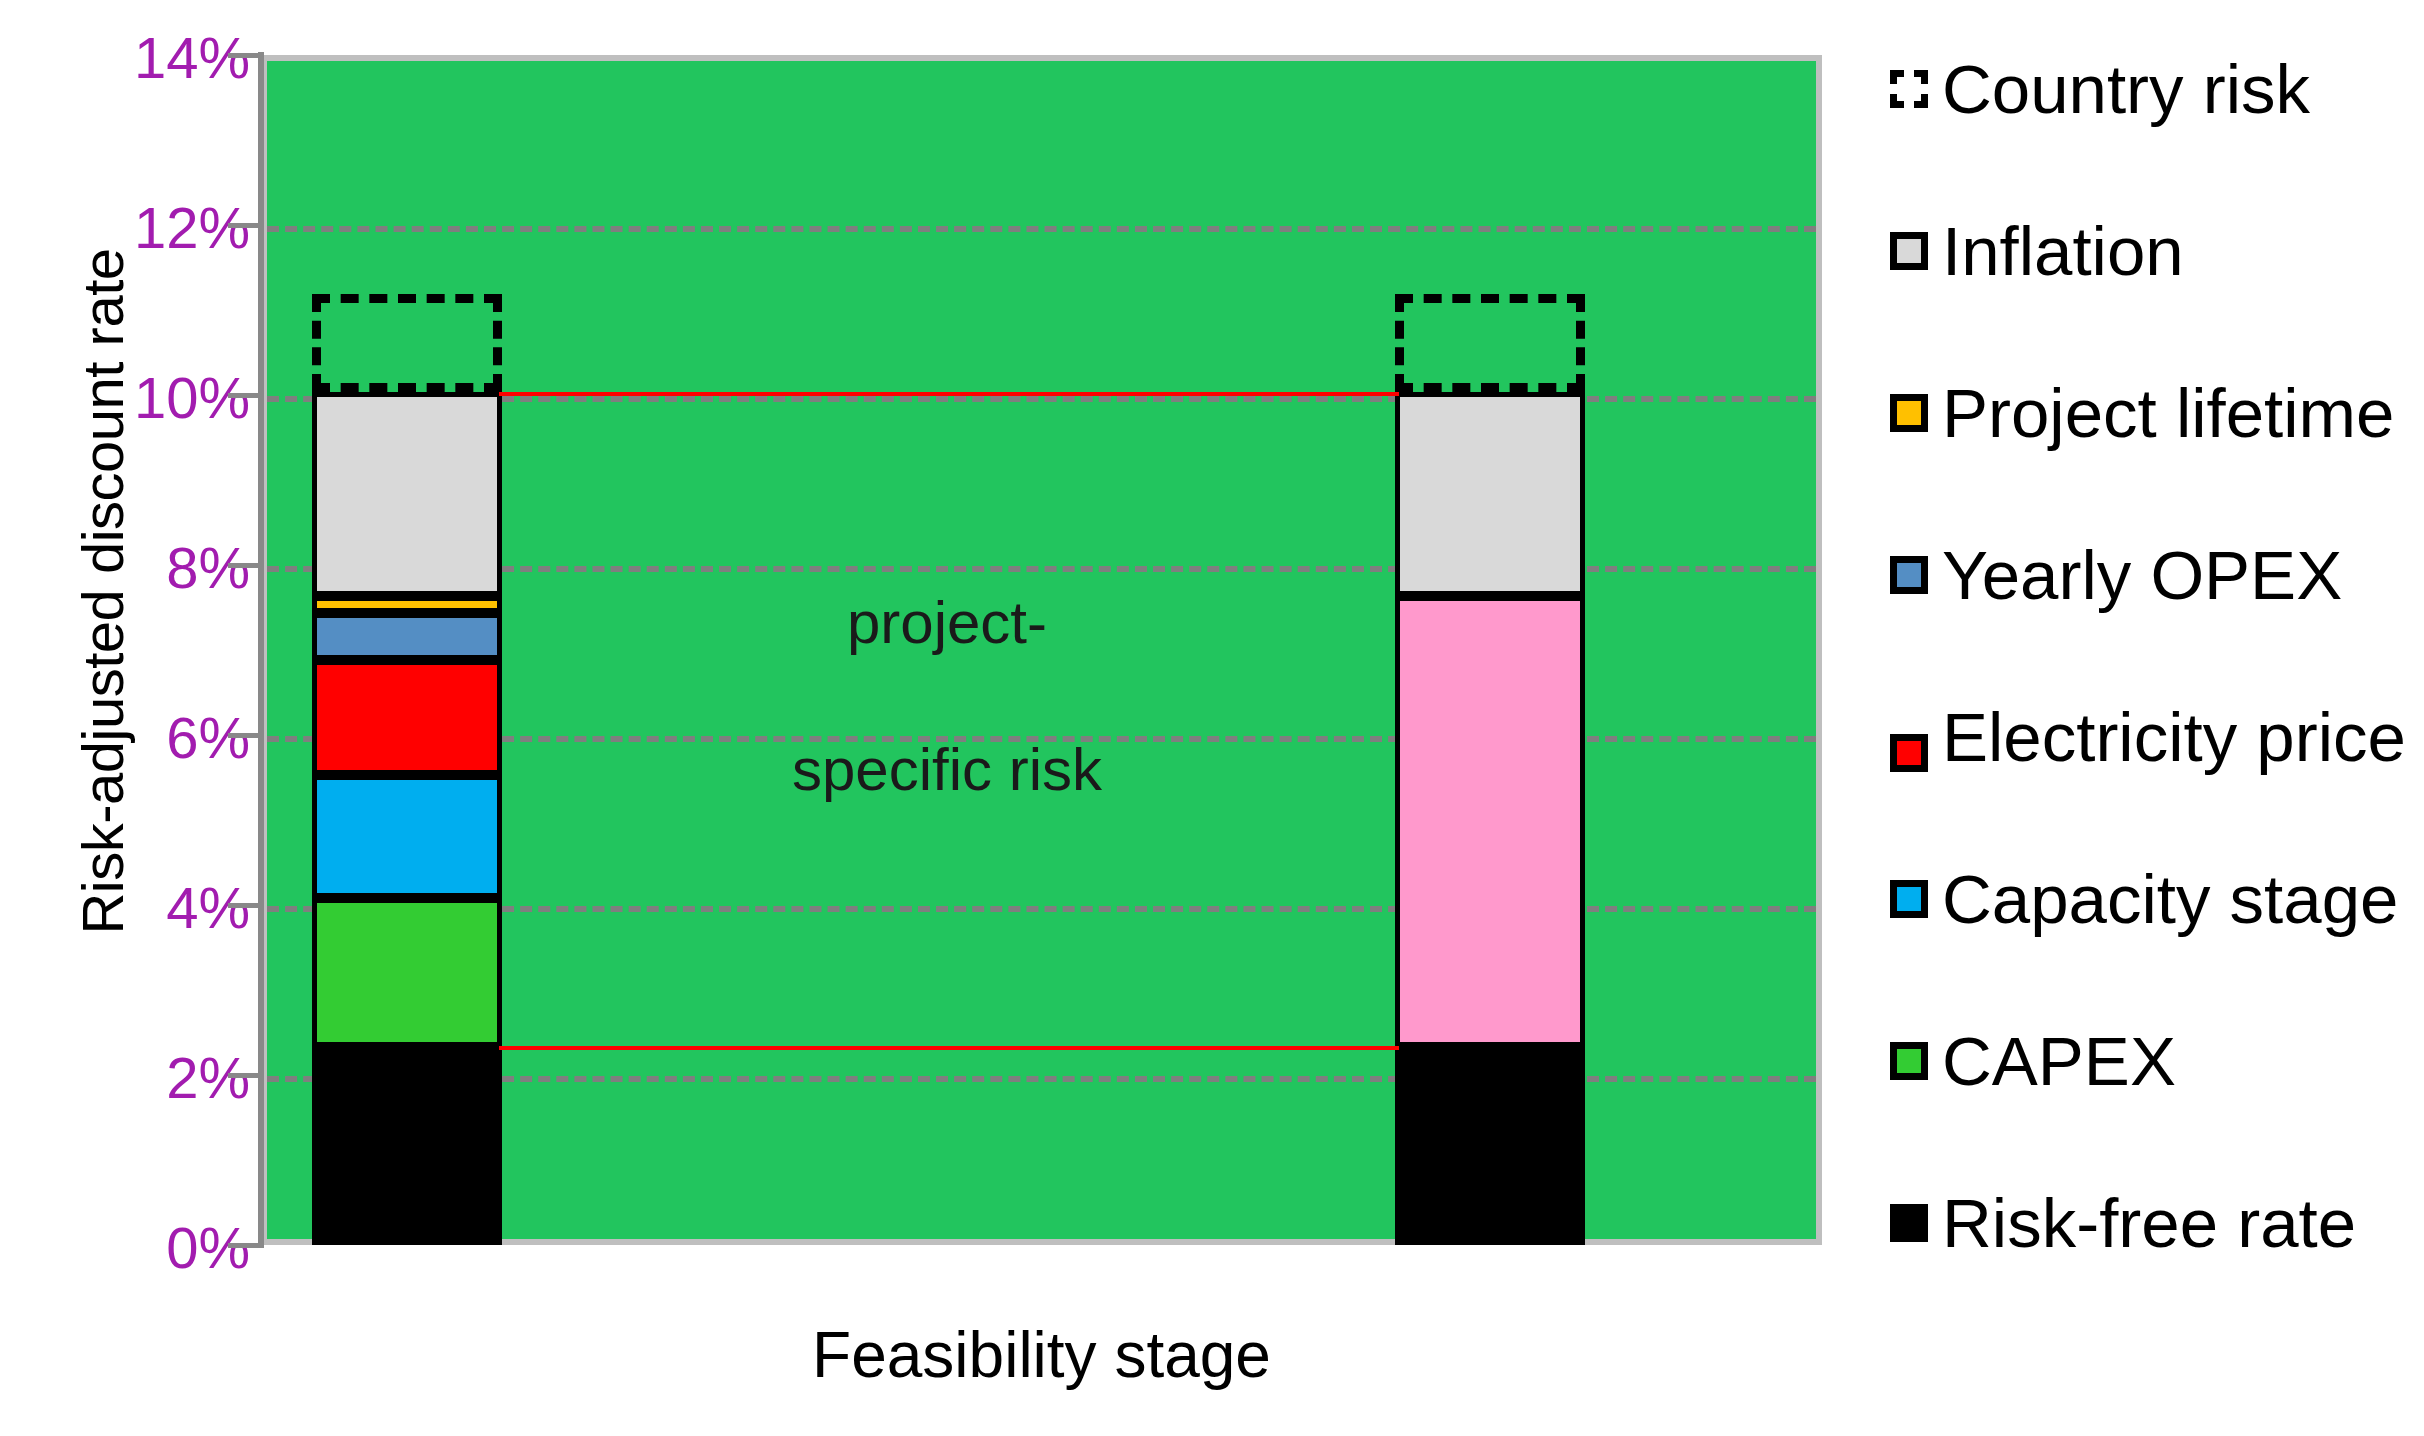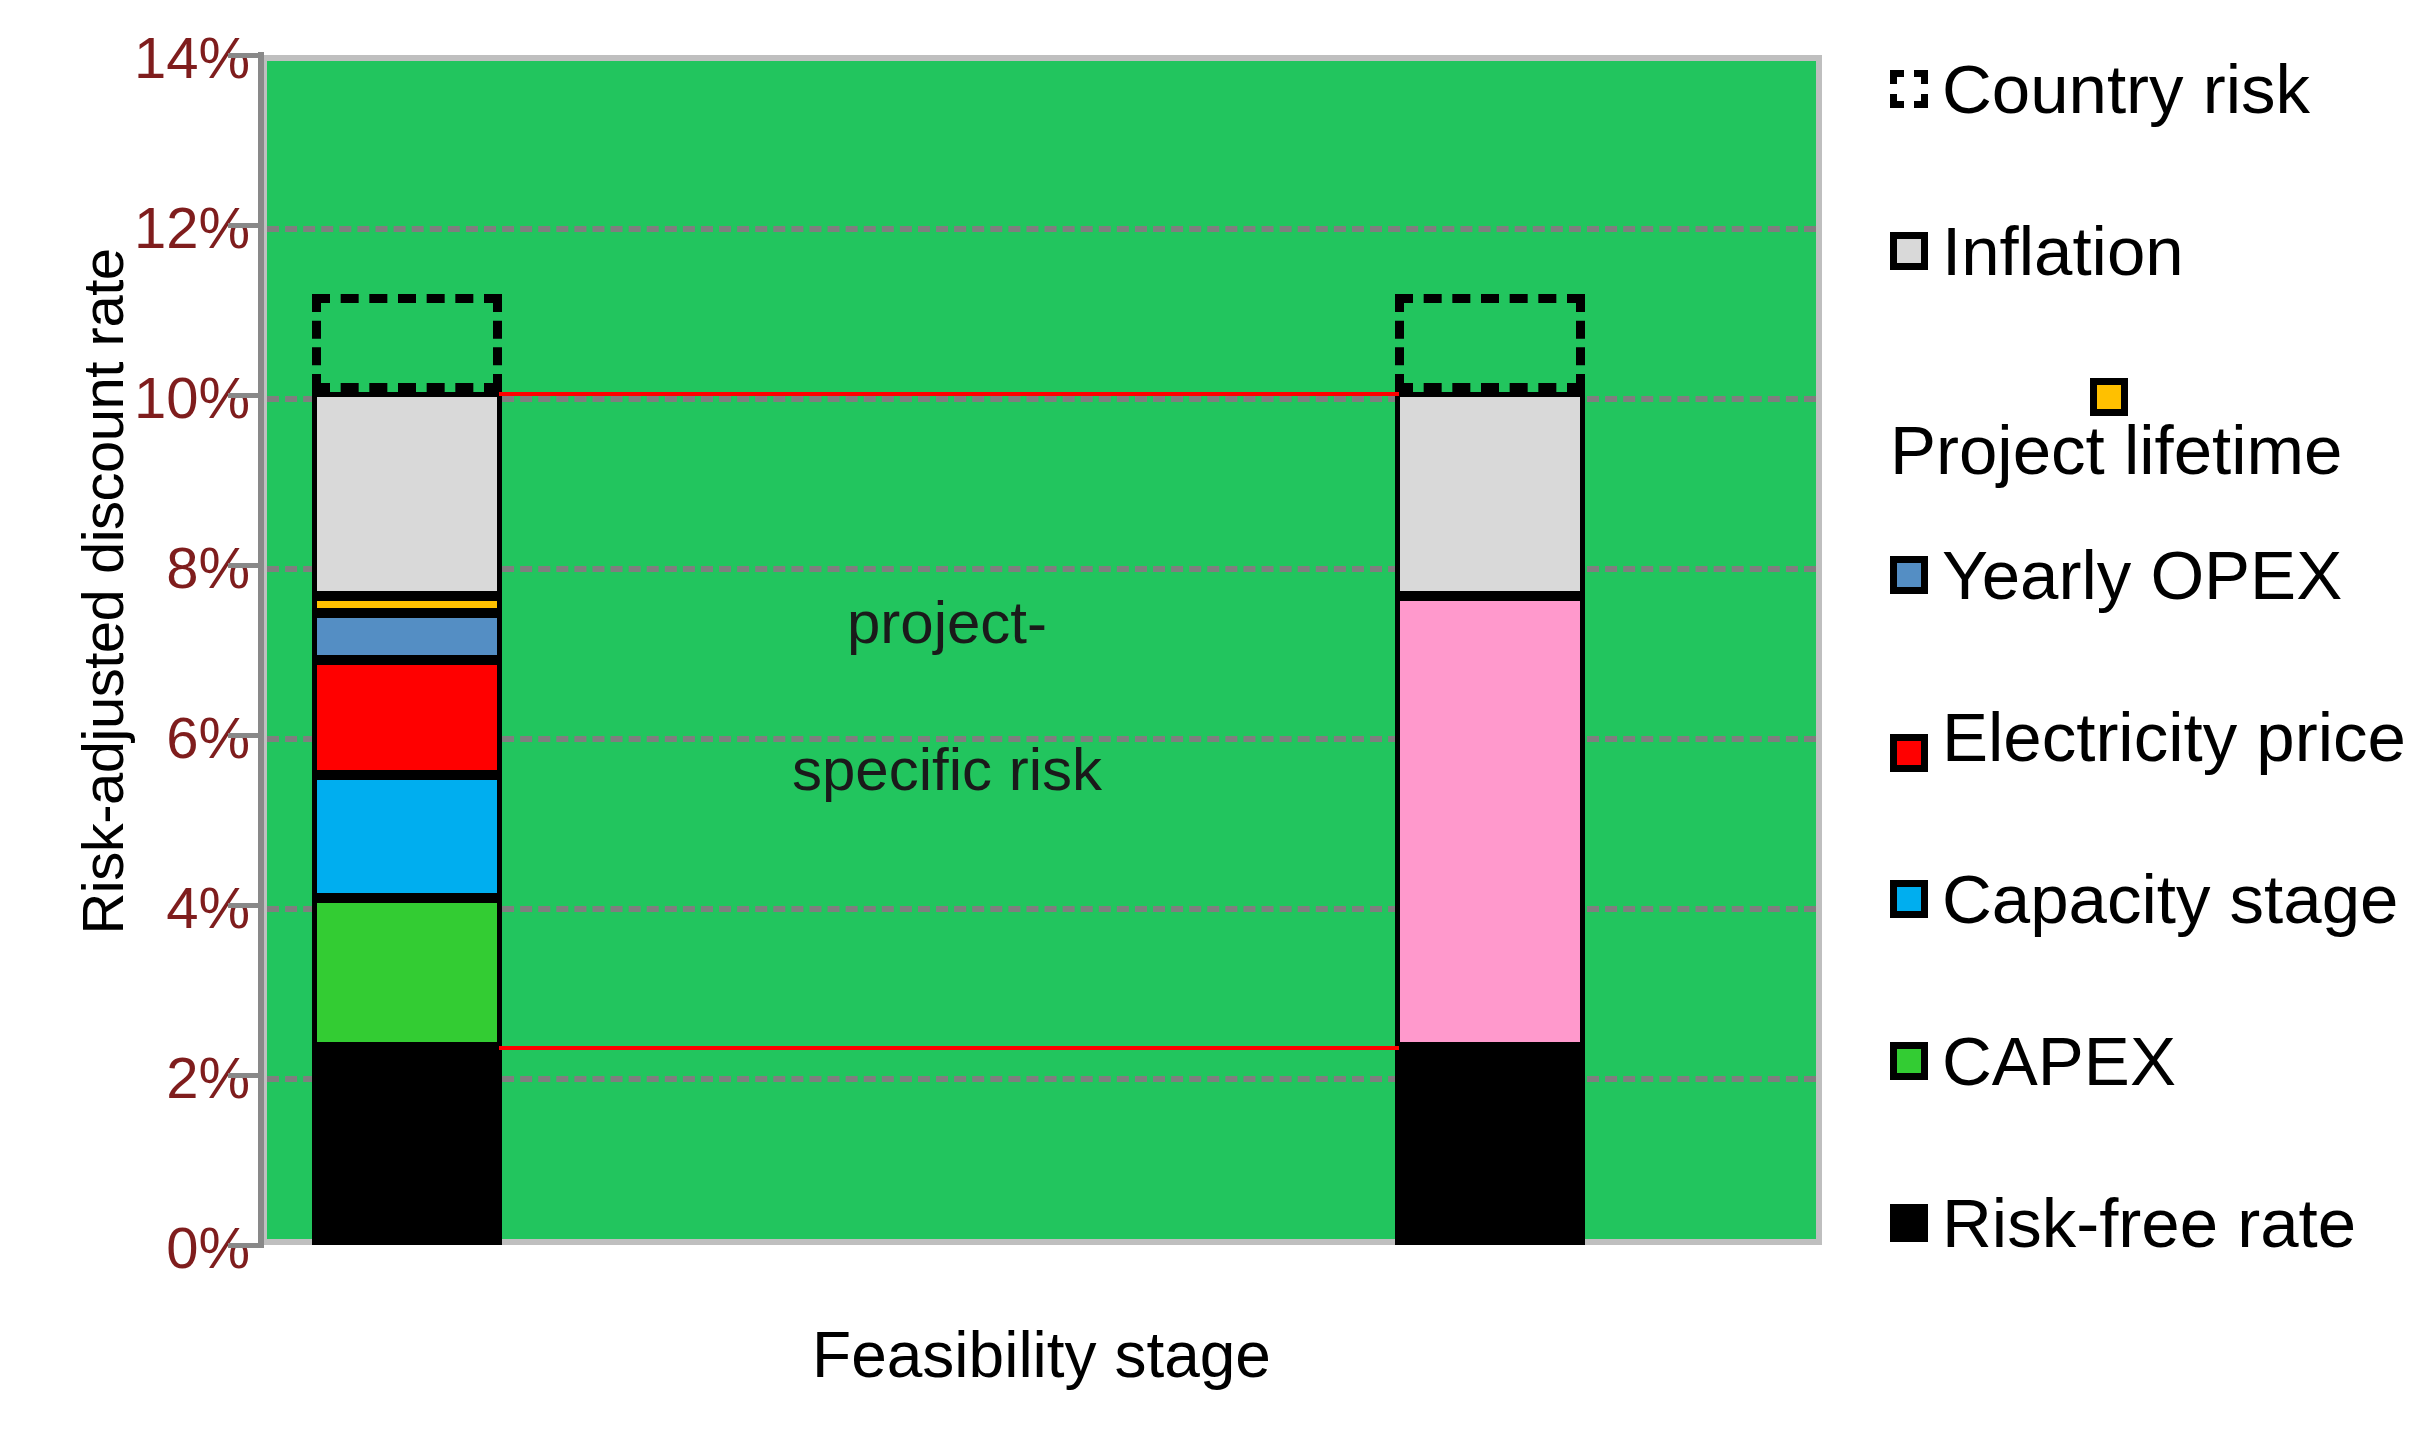--- a/index.html
+++ b/index.html
@@ -12,21 +12,21 @@
     position:absolute;
     left:-268px; top:558px;
     width:740px;
     text-align:center;
     transform:rotate(-90deg);
     font-size:58px;
     color:#000;
     white-space:nowrap;
     letter-spacing:-0.5px;
   }
-  .ytick-wrap{position:absolute;left:100px;width:150px;text-align:right;font-size:58px;color:#7f1d1d;}
+  .ytick-wrap{position:absolute;left:100px;width:150px;text-align:right;font-size:58px;color:#a21caf;}
 
   
   .plot{
     position:absolute;
     left:261px; top:55px;
     width:1561px; height:1190px;
     border:6px solid #bfbfbf;
     border-right-width:6px;
     box-sizing:border-box;
     background:#22c55e;
@@ -206,21 +206,21 @@
     <div class="legend-item" style="top:14px;">
       <span class="swatch dashed"></span>
       <span class="legend-label">Country risk</span>
     </div>
 
     <div class="legend-item" style="top:176px;">
       <span class="swatch" style="background:#d9d9d9;"></span>
       <span class="legend-label">Inflation</span>
     </div>
 
-    <div class="legend-item" style="top:338px;flex-direction:column;">
+    <div class="legend-item" style="top:338px;">
       <span class="swatch" style="background:#ffc000;"></span>
       <span class="legend-label">Project lifetime</span>
     </div>
 
     <div class="legend-item" style="top:500px;">
       <span class="swatch" style="background:#548ec4;"></span>
       <span class="legend-label">Yearly OPEX</span>
     </div>
 
     <div class="legend-item" style="top:662px;align-items:flex-end;">

